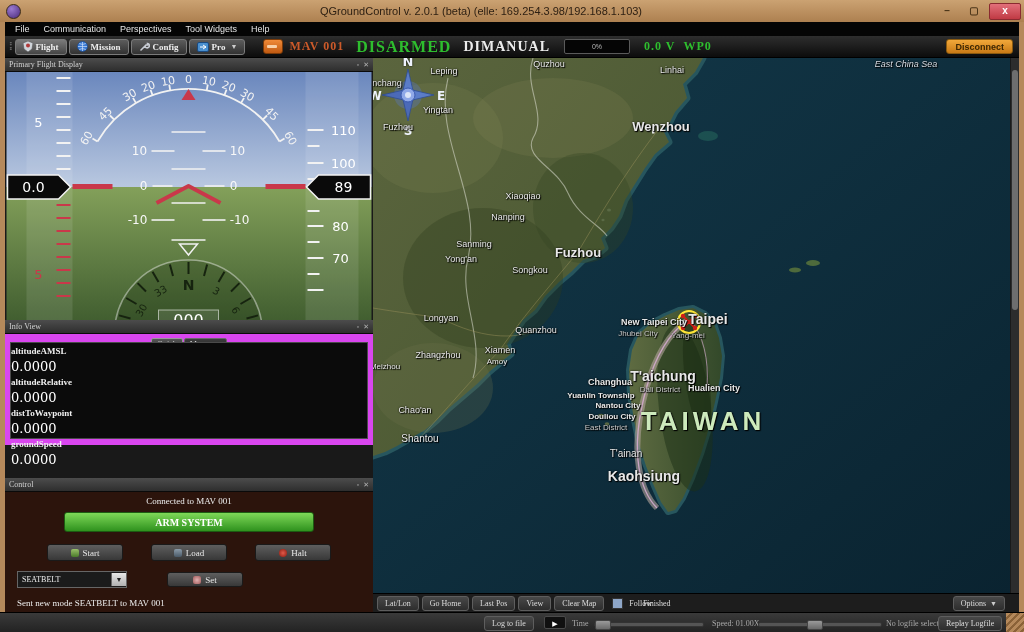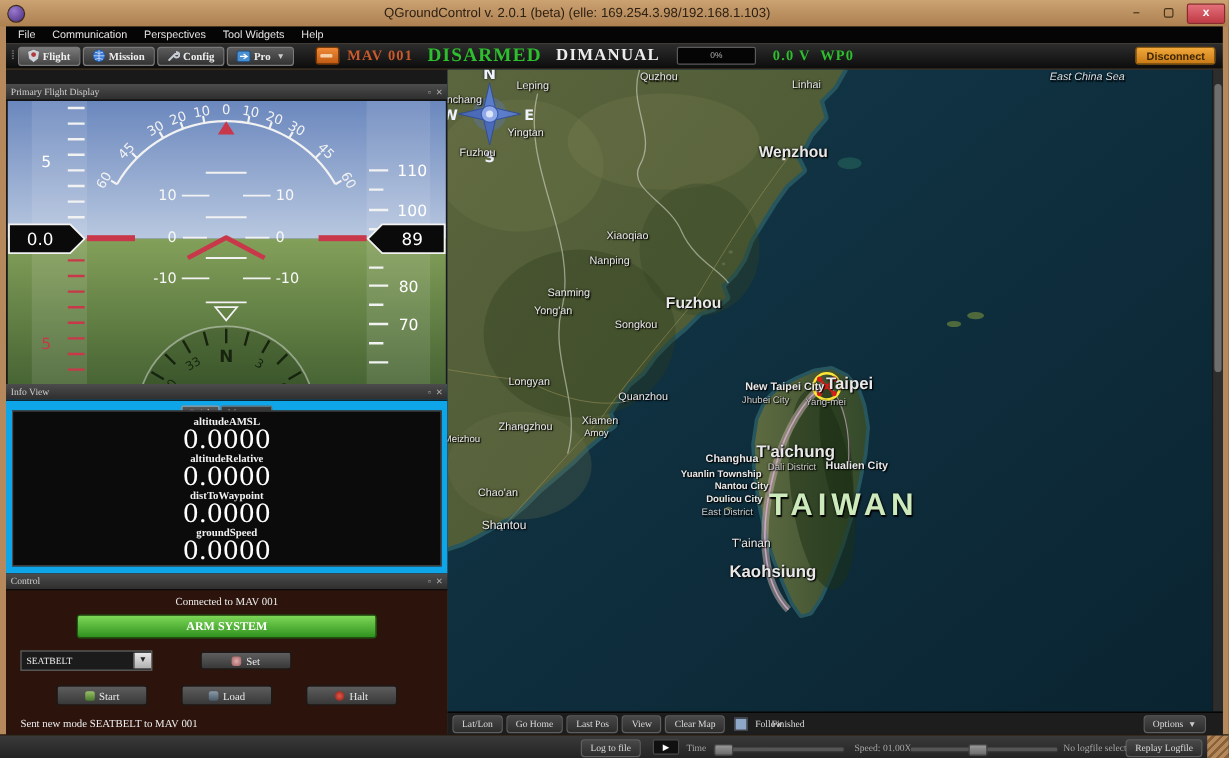--- a/index.html
+++ b/index.html
@@ -46,33 +46,33 @@
     color:#3c2602;font-size:9px;font-weight:bold;line-height:14px;}
 
   
   #leftcol{position:absolute;left:5px;top:58px;width:368px;height:554px;background:#191919;}
   .dock-title{height:13px;background:linear-gradient(#4c4c4c,#2e2e2e);border-bottom:1px solid #0a0a0a;
     color:#d0d0d0;font-size:8px;display:flex;align-items:center;padding:0 4px;
     font-family:"Liberation Serif",serif;}
   .dock-title .sp{flex:1;}
   .dock-ico{color:#b0b0b0;font-size:7px;margin-left:4px;}
 
-  #pfd{position:absolute;left:0;top:12px;width:368px;height:262px;}
+  #pfd{position:absolute;left:0;top:0;width:368px;height:262px;}
   #pfd svg{display:block;}
   svg text{font-family:"DejaVu Sans",sans-serif;}
 
-  #infoview{position:absolute;left:0;top:262px;width:368px;height:158px;background:#0ea5e9;}
+  #infoview{position:absolute;left:0;top:262px;width:368px;height:125px;background:#d946ef;}
   #info-tabs{height:16px;display:flex;justify-content:center;align-items:center;gap:1px;padding-top:2px;}
   .tab-btn{font-size:8px;color:#ddd;background:linear-gradient(#3c3c3c,#262626);
     border:1px solid #6a6a6a;border-radius:2px;padding:1px 5px;font-family:"Liberation Serif",serif;}
   .tab-btn.active{background:linear-gradient(#555,#333);border-color:#999;}
   #info-box{position:absolute;left:5px;right:5px;top:22px;bottom:6px;background:#0b0b0b;
-    border:1px solid #4a4a4a;text-align:center;padding-top:3px;}
+    border:1px solid #4a4a4a;text-align:left;padding-top:3px;}
   .info-label{color:#f0f0f0;font-size:9px;font-weight:bold;font-family:"Liberation Serif",serif;}
-  .info-value{color:#fff;font-size:21px;font-family:"DejaVu Serif",serif;line-height:21px;}
+  .info-value{color:#fff;font-size:13px;font-family:"DejaVu Serif",serif;line-height:21px;}
 
   #control{position:absolute;left:0;top:420px;width:368px;height:134px;background:#2c140c;}
   #conn-status{color:#eee;font-size:9px;text-align:center;margin-top:4px;font-family:"Liberation Serif",serif;}
   #arm-btn{display:block;margin:6px auto 0;width:250px;height:20px;
     background:linear-gradient(#7ed858,#2f921e);border:1px solid #1c5c12;border-radius:3px;
     color:#fff;font-size:10px;font-weight:bold;font-family:"Liberation Serif",serif;}
   #ctl-row{display:flex;justify-content:center;gap:28px;margin-top:12px;}
   .ctl-btn{width:76px;height:17px;background:linear-gradient(#5e5e5e,#383838);
     border:1px solid #1a1a1a;border-radius:3px;color:#e8e8e8;font-size:9px;
     display:flex;align-items:center;justify-content:center;gap:4px;font-family:"Liberation Serif",serif;}
@@ -378,42 +378,42 @@
 
   <div id="control">
     <div class="dock-title">
       <span>Control</span>
       <span class="sp"></span>
       <span class="dock-ico">▫</span>
       <span class="dock-ico">✕</span>
     </div>
     <div id="conn-status">Connected to MAV 001</div>
     <button id="arm-btn">ARM SYSTEM</button>
-    <div id="ctl-row2">
-      <div id="mode-combo">
-        <span class="val">SEATBELT</span>
-        <span class="arrow">▼</span>
-      </div>
-      <button class="ctl-btn" id="set-btn">
-        <span class="glyph g-set"></span>
-        <span>Set</span>
-      </button>
-    </div>
     <div id="ctl-row">
       <button class="ctl-btn">
         <span class="glyph g-start"></span>
         <span>Start</span>
       </button>
       <button class="ctl-btn">
         <span class="glyph g-load"></span>
         <span>Load</span>
       </button>
       <button class="ctl-btn">
         <span class="glyph g-halt"></span>
         <span>Halt</span>
+      </button>
+    </div>
+    <div id="ctl-row2">
+      <div id="mode-combo">
+        <span class="val">SEATBELT</span>
+        <span class="arrow">▼</span>
+      </div>
+      <button class="ctl-btn" id="set-btn">
+        <span class="glyph g-set"></span>
+        <span>Set</span>
       </button>
     </div>
     <div id="ctl-msg">Sent new mode SEATBELT to MAV 001</div>
   </div>
 </div>
 
 <div id="maparea">
   <div id="map-canvas">
     <svg width="646" height="535" viewBox="0 0 646 535">
       <defs>

